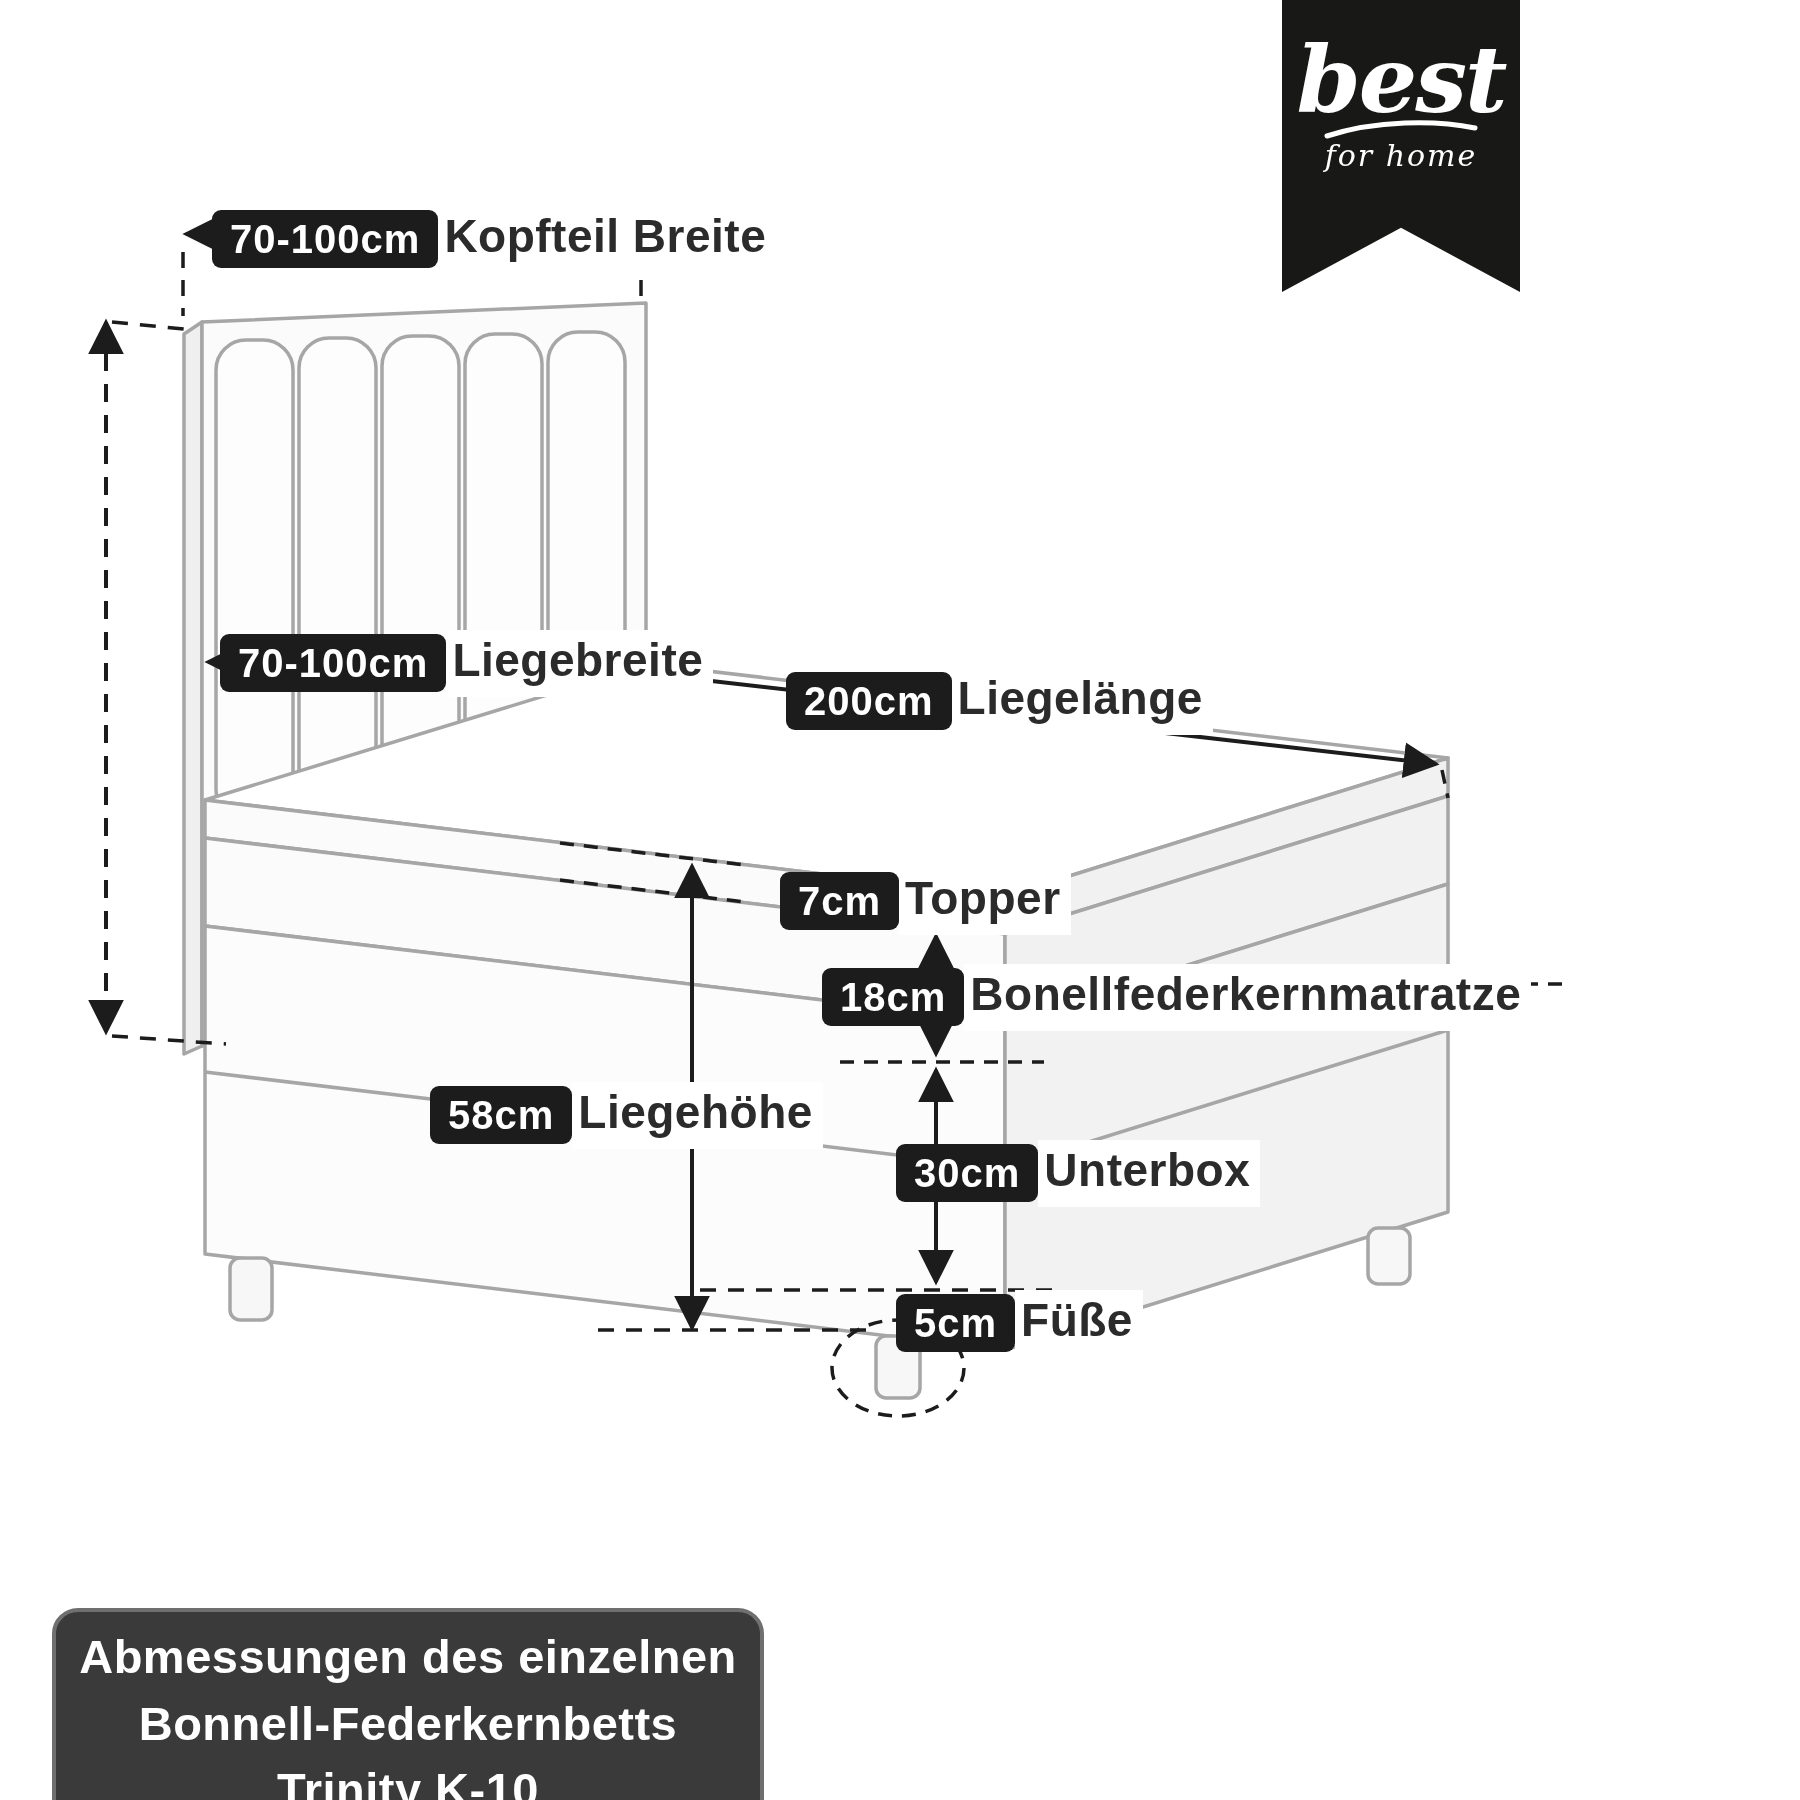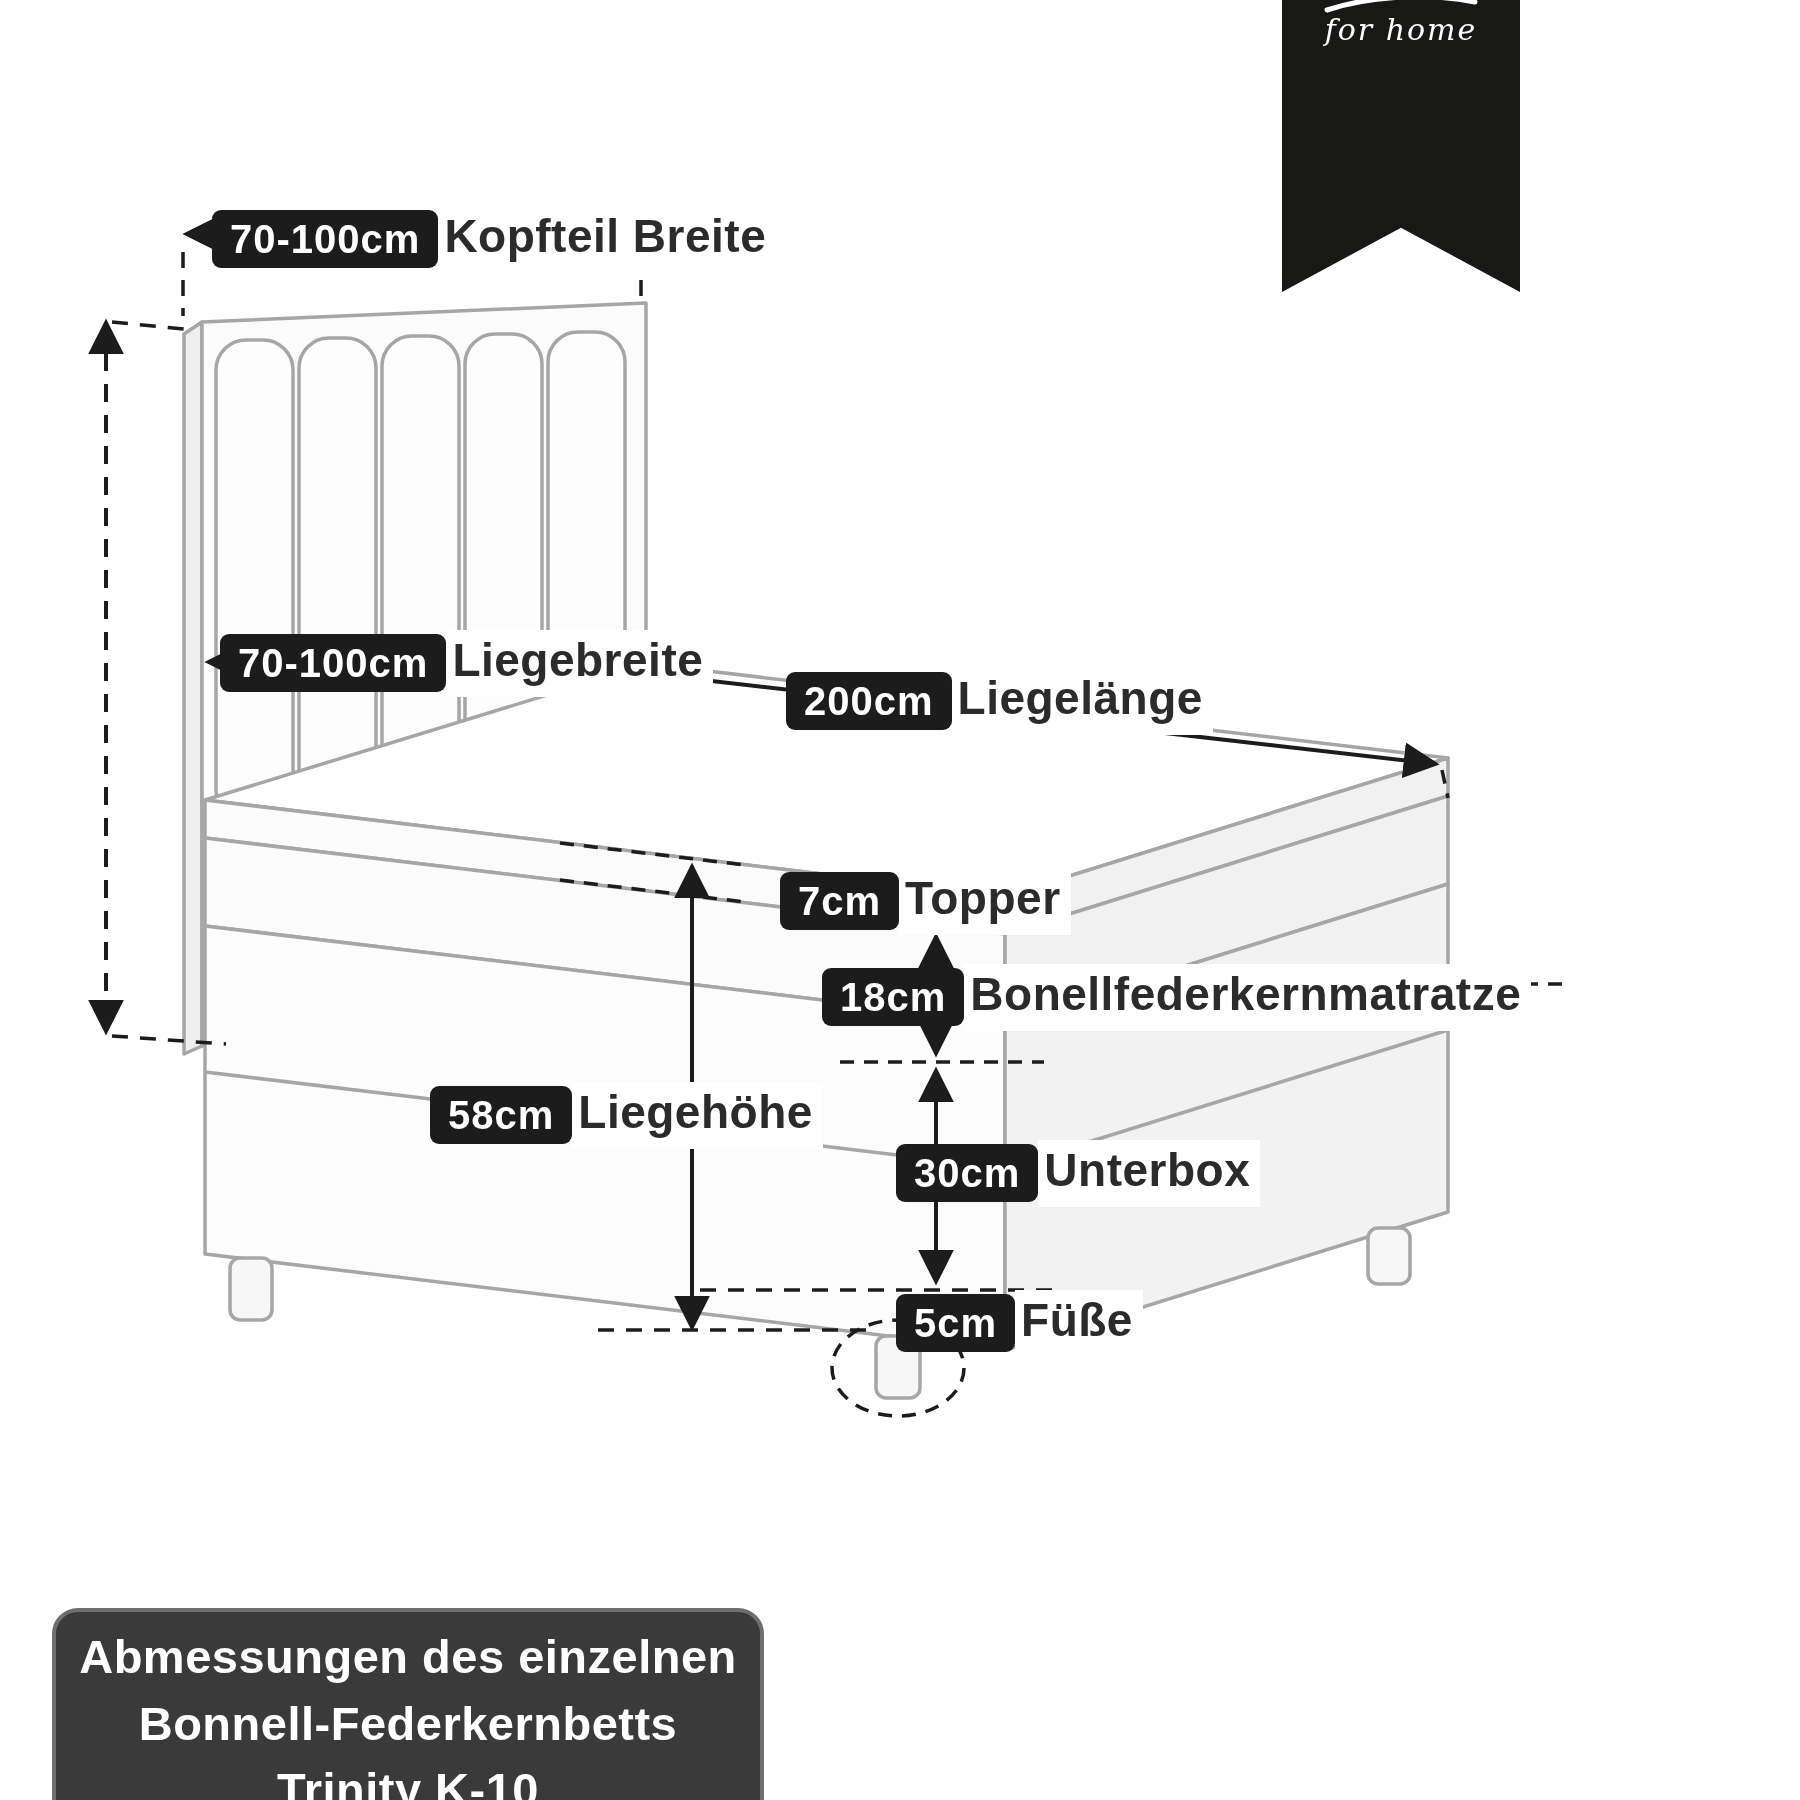--- a/index.html
+++ b/index.html
@@ -149,20 +149,21 @@
     <span class="badge">30cm</span>
     <span class="dim-text">Unterbox</span>
   </div>
 
   <div class="dim" style="left:896px;top:1290px">
     <span class="badge">5cm</span>
     <span class="dim-text">Füße</span>
   </div>
 
   <div class="ribbon">
+    <div class="logo-main">best</div>
     <svg class="swoosh" width="160" height="26">
       <path d="M6,20 C55,4 115,4 154,12" stroke="#ffffff" stroke-width="5" fill="none" stroke-linecap="round"></path>
     </svg>
     <div class="logo-sub">for home</div>
   </div>
 
   <div class="caption">
     <div>Abmessungen des einzelnen</div>
     <div>Bonnell-Federkernbetts</div>
     <div>Trinity K-10</div>

